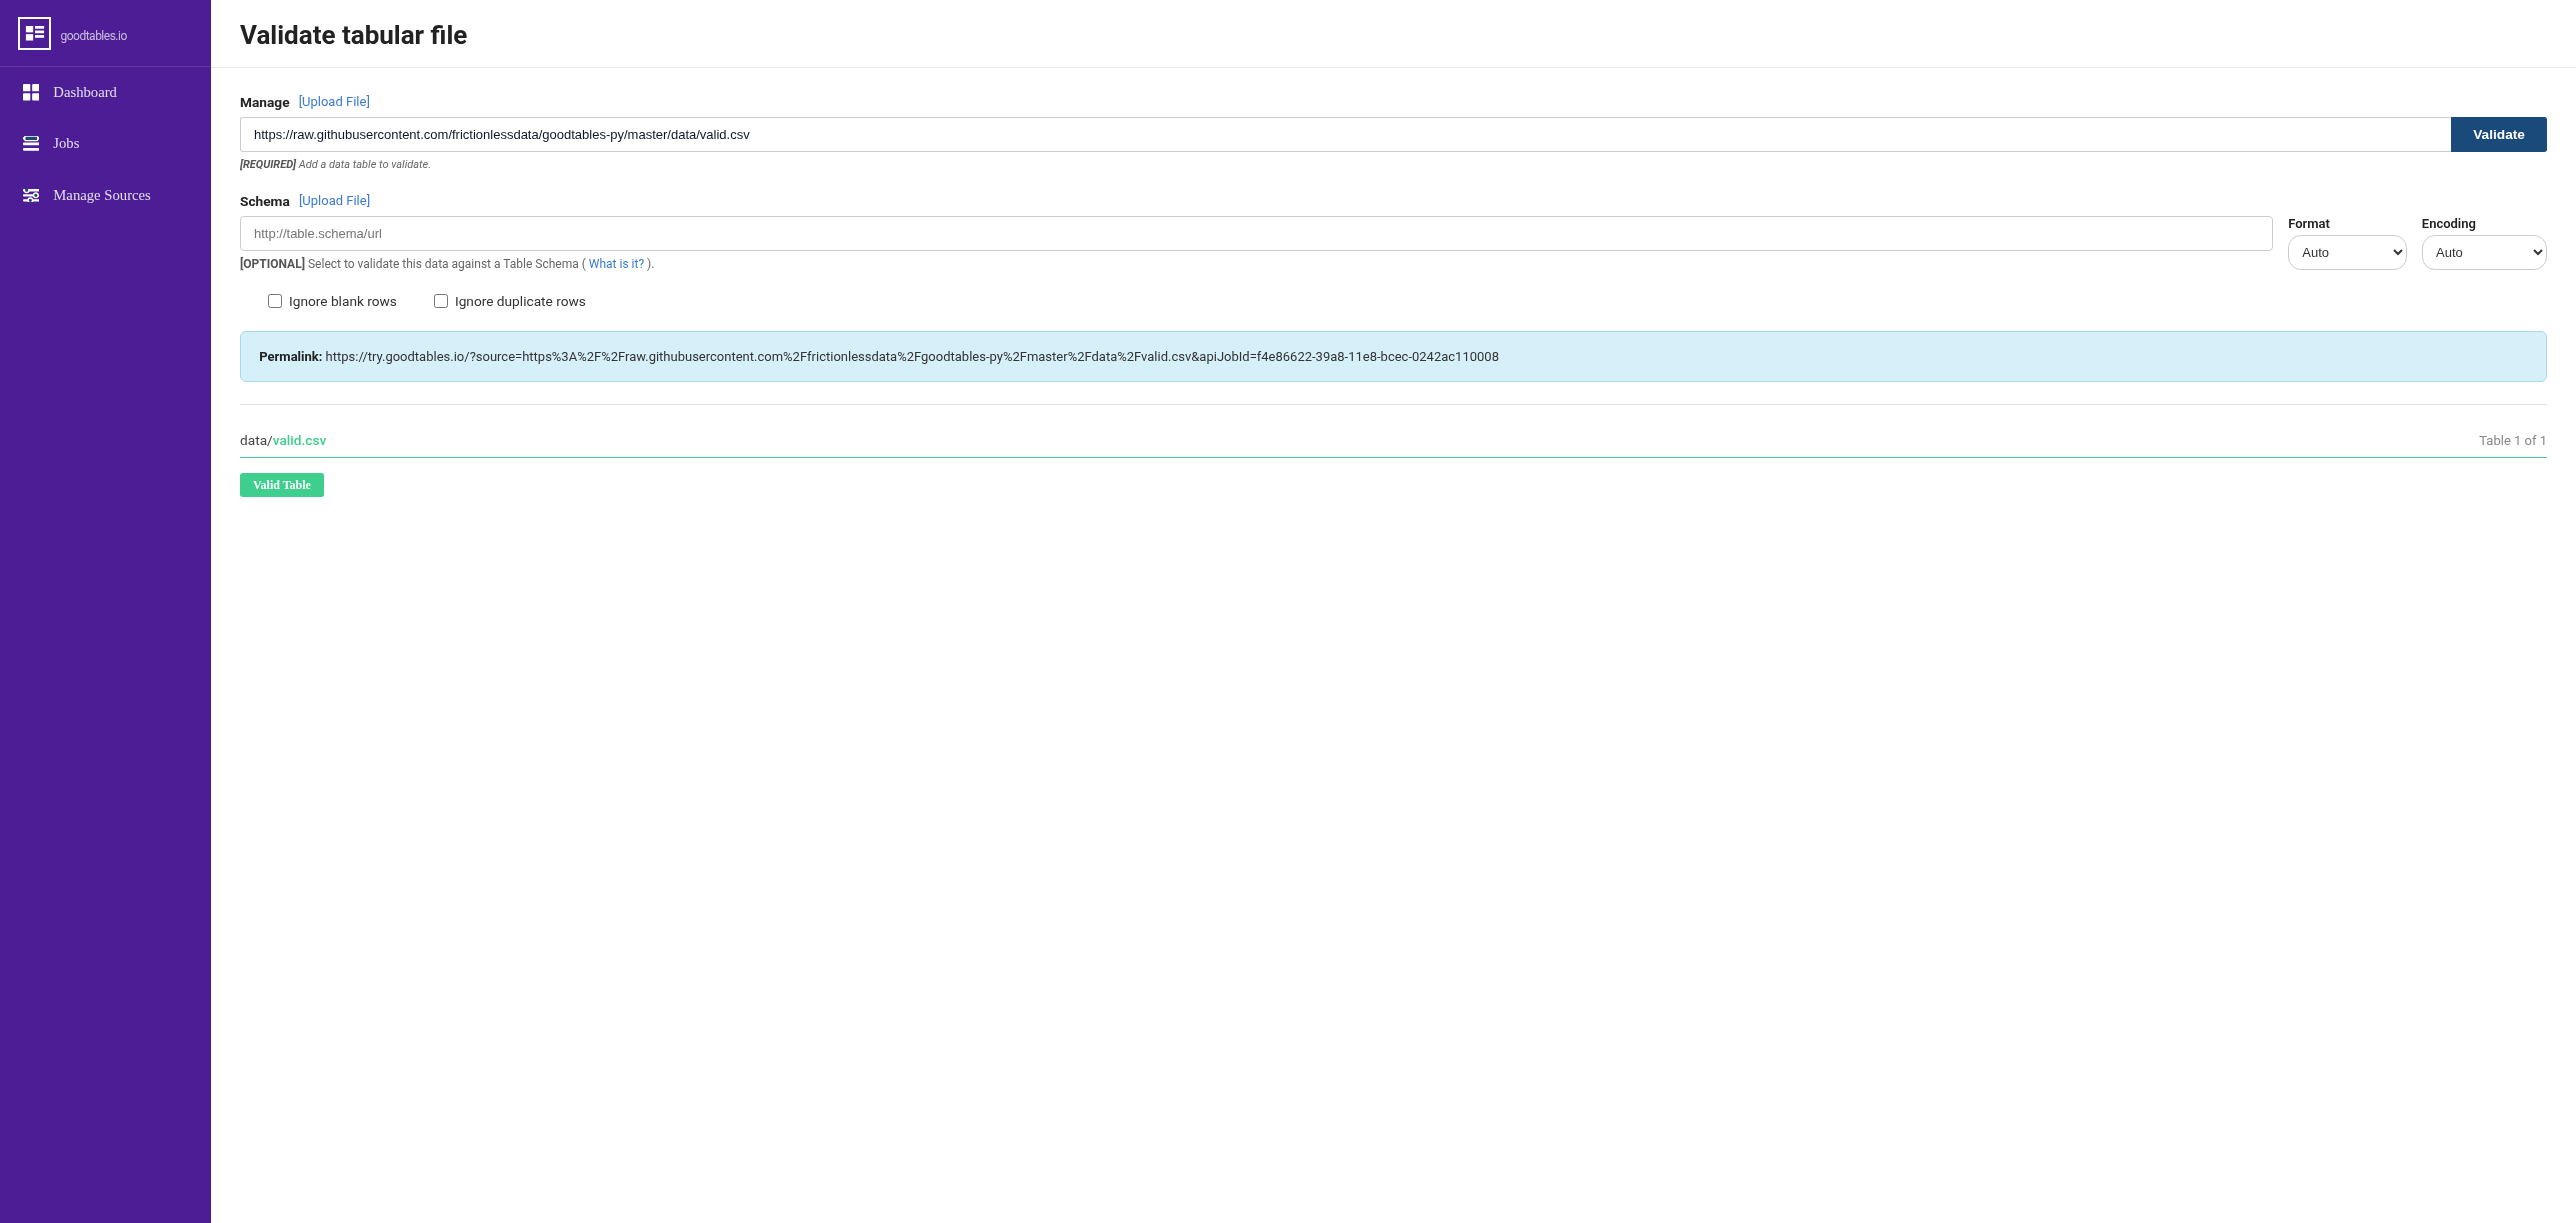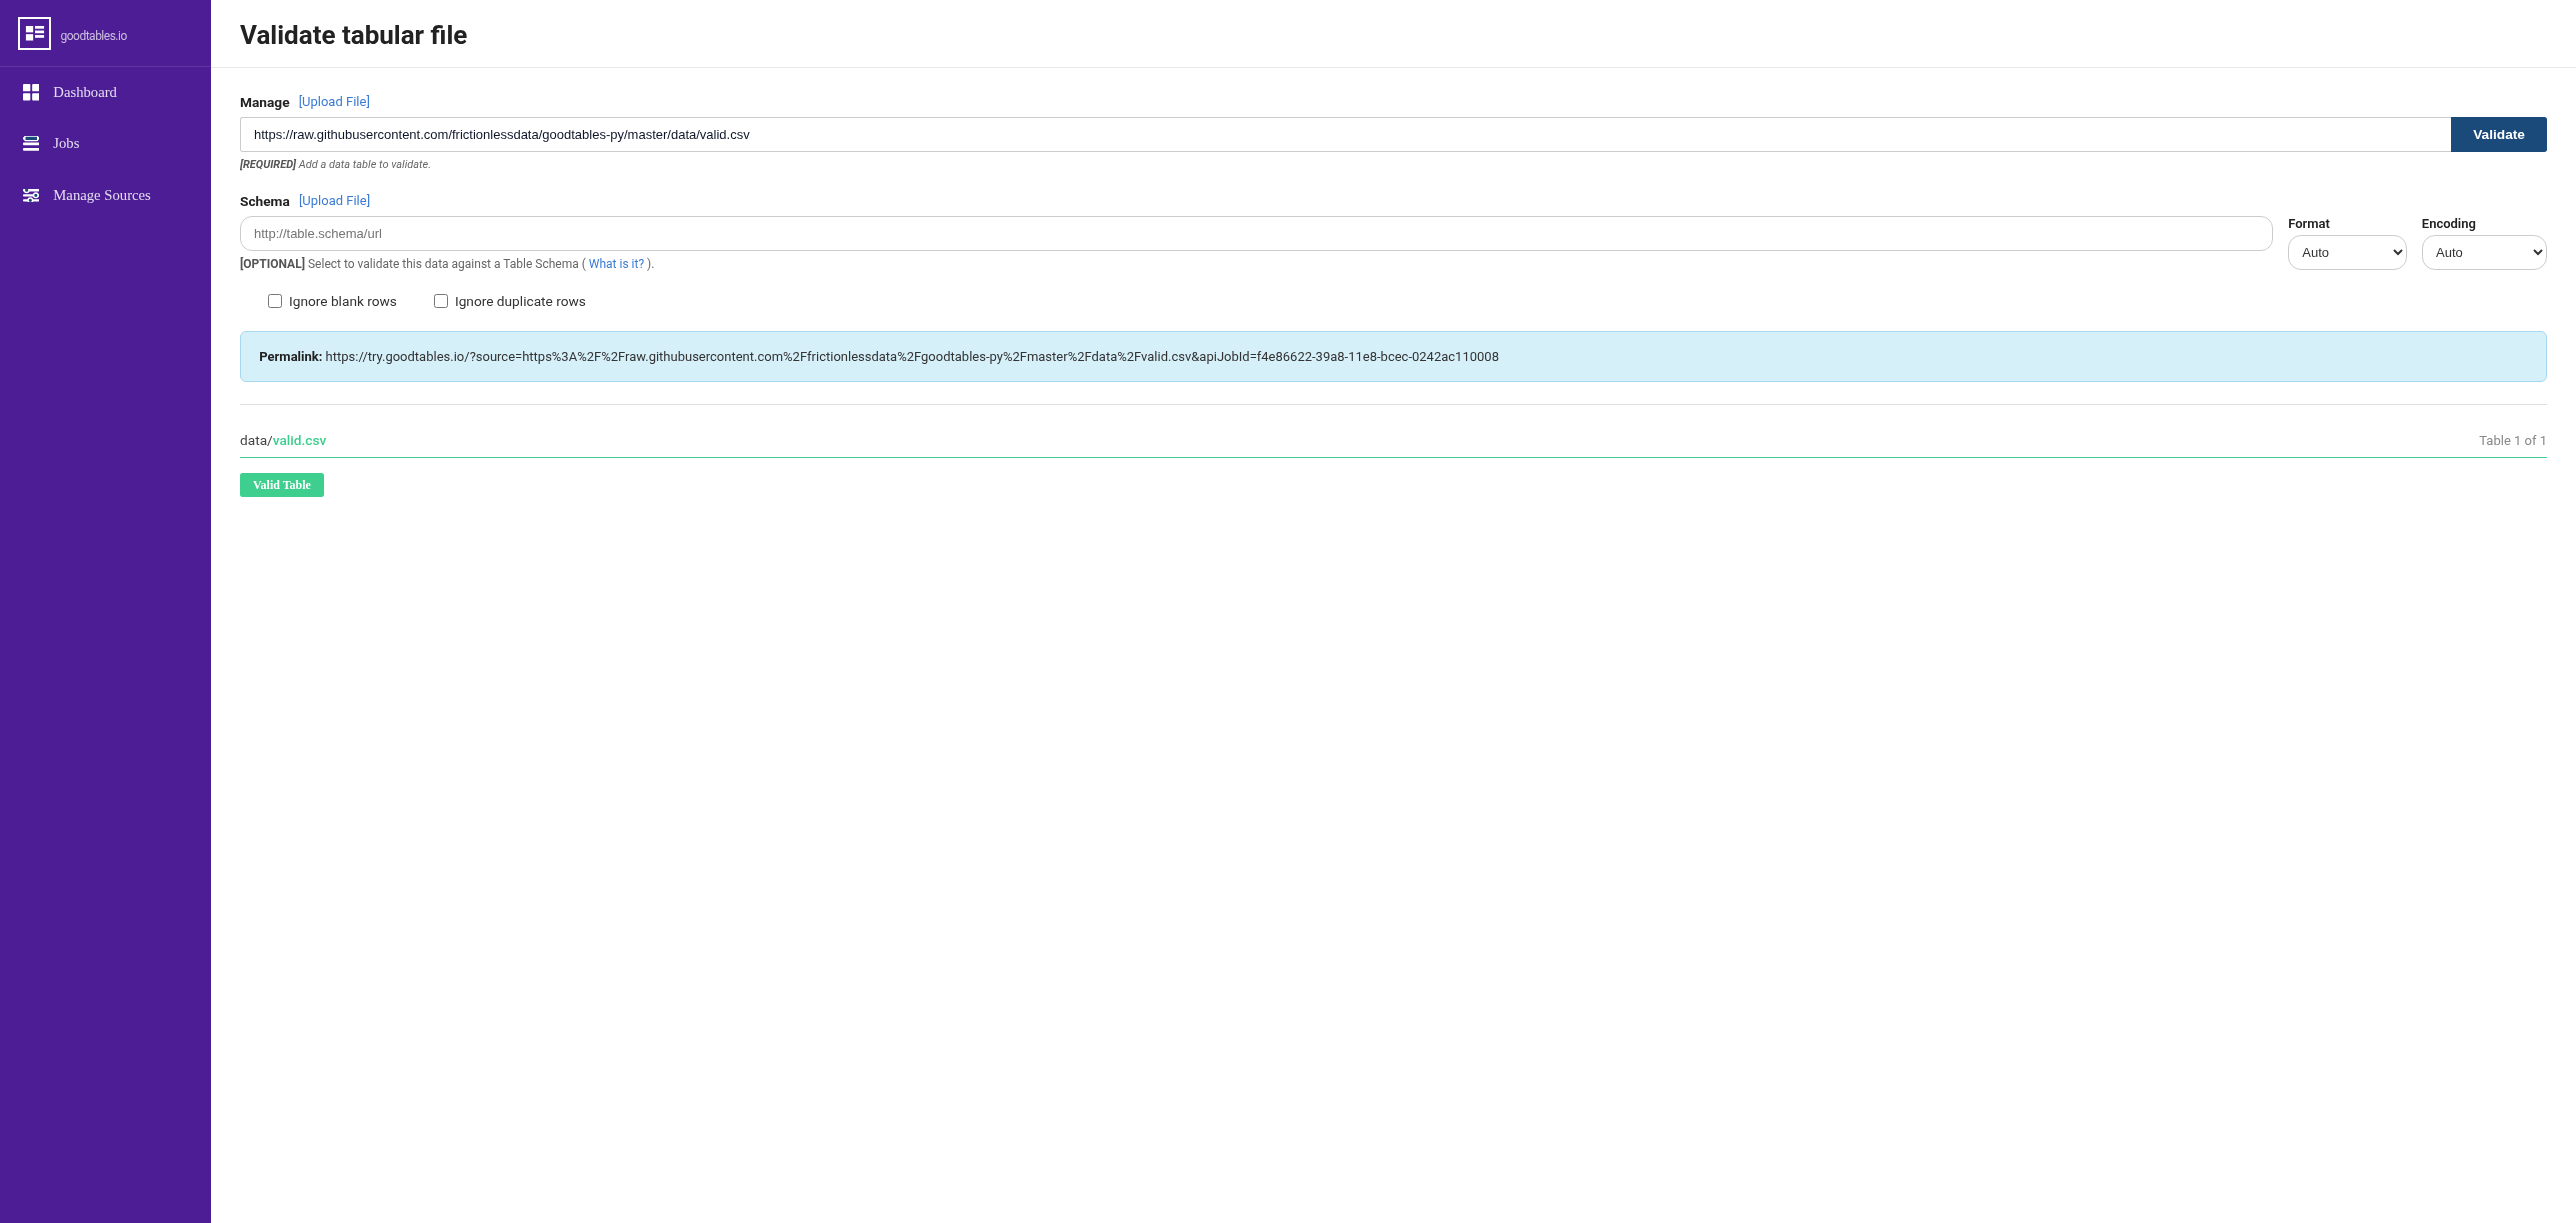--- a/index.html
+++ b/index.html
@@ -151,21 +151,21 @@
     .schema-input-wrap {
       flex: 1;
     }
     .schema-input {
       width: 100%;
       padding: 9.2px 13px;
       border: 0.9px solid #ccc;
       font-size: 13px;
       color: #999;
       outline: none;
-      border-radius: 12px;
+      border-radius: 4px;
     }
     .select-group {
       display: flex;
       flex-direction: column;
       gap: 3.7px;
       min-width: 119px;
     }
     .select-label {
       font-size: 13px;
       font-weight: 600;

